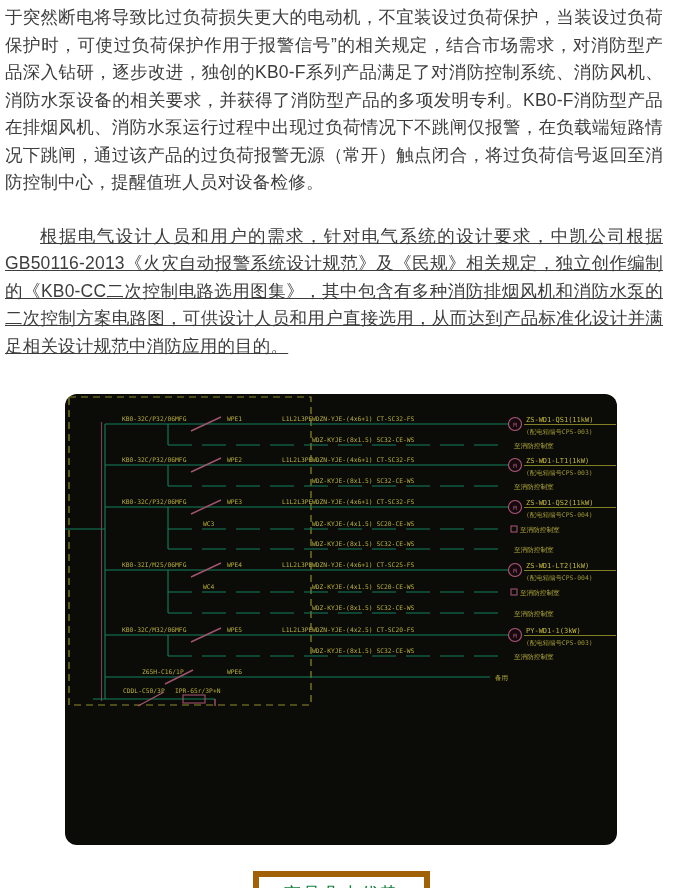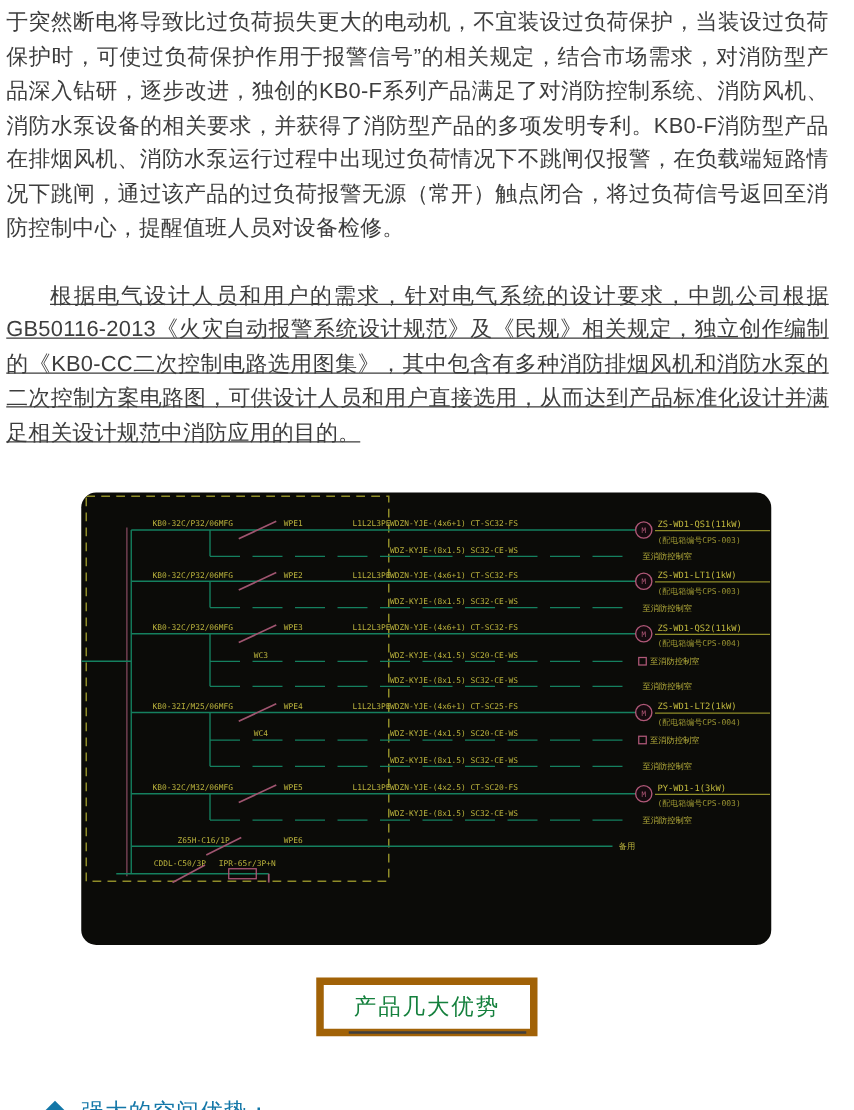--- a/index.html
+++ b/index.html
@@ -1,20 +1,20 @@
 <!DOCTYPE html>
 <html><head>
 <meta charset="utf-8">
 <style>
   html,body{margin:0;padding:0;background:#ffffff;}
   body{width:683px;font-family:"Liberation Sans","DejaVu Sans",sans-serif;}
   .article{padding:4px 20px 0 5px;}
   .body-text{font-size:17.5px;line-height:27.5px;color:#3d3d3d;margin:0;text-align:justify;letter-spacing:0.2px;}
   .p2{margin-top:26px;text-indent:2em;text-decoration:underline;}
-  .diagram-wrap{margin:34px 0 0 60px;width:552px;height:362px;background:#0b0b08;border-radius:12px;overflow:hidden;}
+  .diagram-wrap{margin:34px 0 0 60px;width:552px;height:451px;background:#0b0b08;border-radius:12px;overflow:hidden;}
   .diagram-wrap svg{display:block;}
   .yt{fill:#b9b13c;font-family:"DejaVu Sans Mono","Liberation Mono",monospace;font-size:6.3px;}
   .yt2{fill:#c3ba3e;font-family:"DejaVu Sans Mono","Liberation Mono",monospace;font-size:7px;}
   .ytp{fill:#9a9432;font-family:"DejaVu Sans Mono","Liberation Mono",monospace;font-size:6.4px;}
   .cn{fill:#b9b13c;font-family:"DejaVu Sans","Liberation Sans",sans-serif;font-size:6.6px;}
   .wire{stroke:#15805f;stroke-width:1.1;fill:none;}
   .wire-d{stroke:#15805f;stroke-width:1;fill:none;stroke-dasharray:24 10;}
   .slash{stroke:#a05570;stroke-width:1.4;fill:none;}
   .mcirc{stroke:#b05878;stroke-width:1.1;fill:#140a0e;}
   .mtext{fill:#b05878;font-family:"DejaVu Sans Mono",monospace;font-size:6px;text-anchor:middle;}

